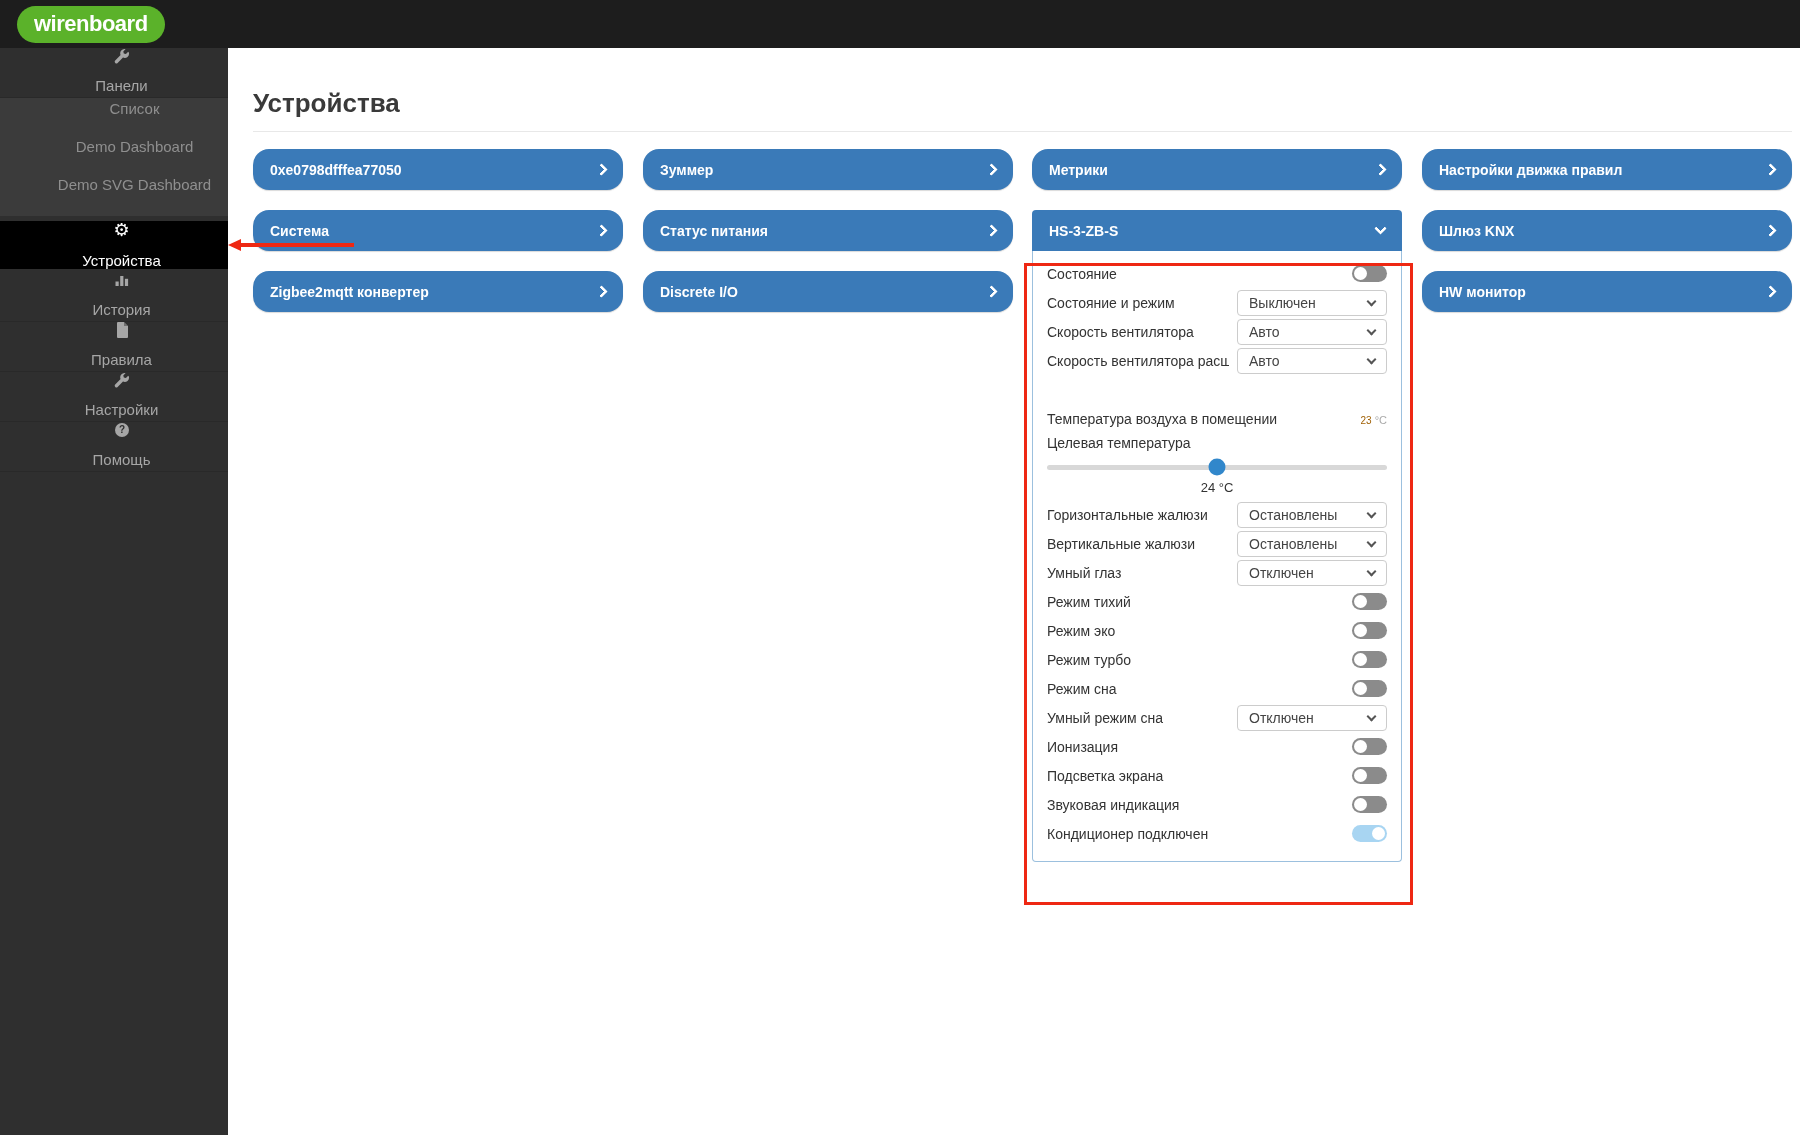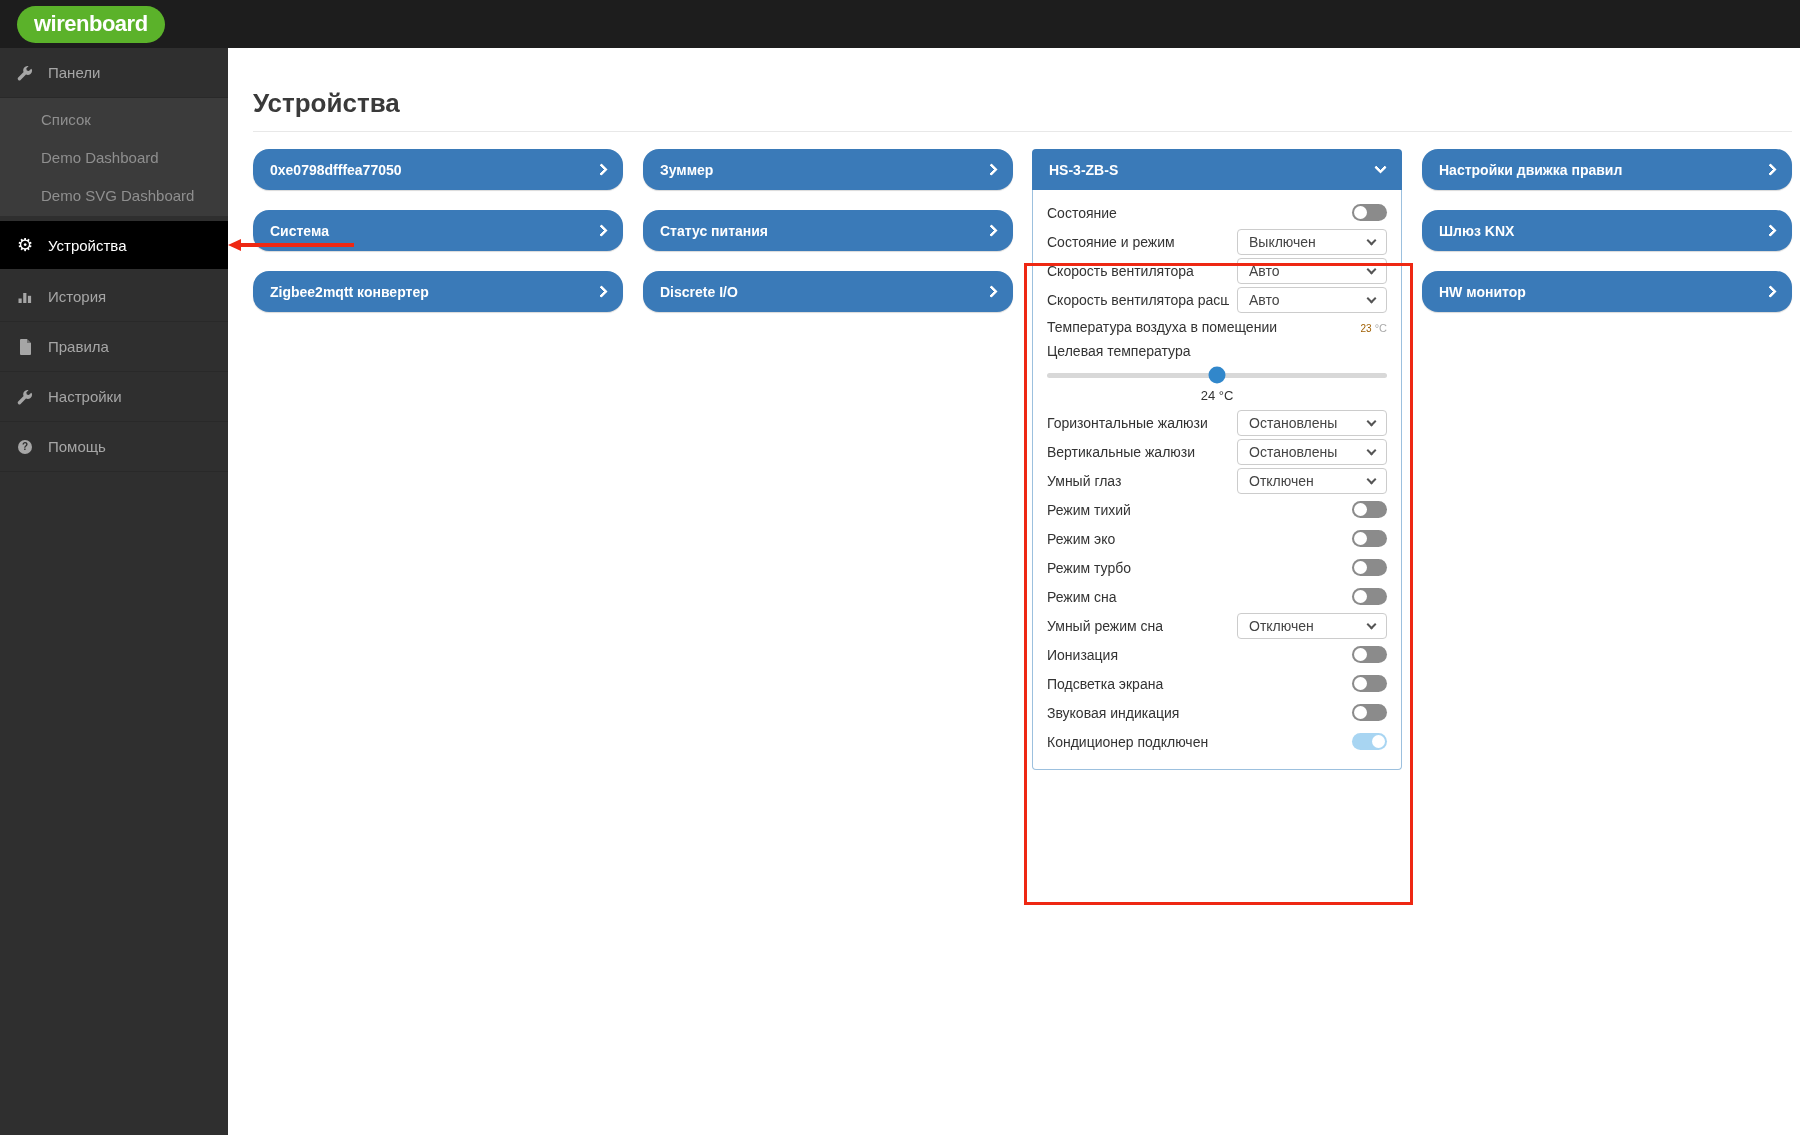--- a/index.html
+++ b/index.html
@@ -12,21 +12,21 @@
   body{font-family:"Liberation Sans","DejaVu Sans",sans-serif;background:#fff;position:relative;overflow:hidden;cursor:default;}
 
   
   .topbar{position:absolute;left:0;top:0;width:1800px;height:48px;background:var(--topbar-bg);z-index:3;}
   .logo{position:absolute;left:17px;top:6px;height:37px;padding:0 17px;background:var(--logo-green);
         border-radius:19px;color:#fff;font-weight:700;font-size:22px;line-height:36px;letter-spacing:-0.5px;cursor:pointer;}
 
   
   .sidebar{position:absolute;left:0;top:48px;width:228px;height:1087px;background:var(--sidebar-bg);z-index:2;}
   .side-item{height:50px;display:flex;align-items:center;gap:13px;padding-left:15px;
-             color:#a6a6a6;font-size:15px;cursor:pointer;border-bottom:1px solid rgba(0,0,0,0.12);}
+             color:#a6a6a6;font-size:15px;cursor:pointer;border-bottom:1px solid rgba(0,0,0,0.12);flex-direction:column;}
   .side-icon{width:20px;display:flex;justify-content:center;align-items:center;flex-shrink:0;color:inherit;}
   .side-sub{background:var(--sidebar-sub-bg);padding:2px 0;border-bottom:1px solid rgba(0,0,0,0.2);}
   .side-sub .side-item{height:38px;padding-left:41px;border-bottom:none;color:#8f8f8f;}
   .side-item.active{height:48px;margin-top:4px;margin-bottom:3px;background:var(--active-item-bg);color:#fff;border-bottom:none;}
   .gear-glyph{font-size:18px;line-height:1;}
 
   
   .page-title{position:absolute;left:253px;top:88px;font-size:26px;color:#3a3a3a;}
   .title-rule{position:absolute;left:253px;top:131px;width:1539px;border-top:1px solid #e8e8e8;}
 
@@ -39,21 +39,21 @@
   .chev-down{transform:rotate(135deg);margin-top:-4px;}
 
   
   .card{border-radius:4px;}
   .card-header{height:41px;background:var(--accent);border-radius:4px 4px 0 0;display:flex;align-items:center;
                justify-content:space-between;padding:0 17px;color:#fff;font-size:14px;font-weight:700;cursor:pointer;}
   .card-body{background:#fff;border:1px solid #9cc0de;border-top:none;border-radius:0 0 4px 4px;padding:8px 14px 13px;}
 
   .ctl-row{display:flex;align-items:center;height:29px;font-size:14px;color:#333;}
   .ctl-label{flex:1;white-space:nowrap;overflow:hidden;margin-right:8px;}
-  .row-value{height:26px;}
+  .row-value{height:26px;margin-top:31px;}
   .row-slim{height:22px;}
   .val{white-space:nowrap;}
   .val-num{font-size:10px;color:#a16207;}
   .val-unit{font-size:11px;color:#aaa;margin-left:3px;}
 
   .sel{width:150px;height:26px;border:1px solid #ccc;border-radius:4px;background:#fff;display:flex;align-items:center;
        justify-content:space-between;padding:0 11px;font-size:14px;color:#444;cursor:pointer;flex-shrink:0;}
   .sel-chev{width:7px;height:7px;border-right:2px solid #555;border-bottom:2px solid #555;transform:rotate(45deg);margin-top:-3px;}
 
   .toggle{width:35px;height:17px;border-radius:9px;background:var(--toggle-off);position:relative;cursor:pointer;flex-shrink:0;}
@@ -179,20 +179,24 @@
     <span>Статус питания</span>
     <span class="chev chev-right"></span>
   </div>
   <div class="dev-btn">
     <span>Discrete I/O</span>
     <span class="chev chev-right"></span>
   </div>
 </div>
 
 <div class="col" style="left:1032px">
+  <div class="dev-btn">
+    <span>Метрики</span>
+    <span class="chev chev-right"></span>
+  </div>
 
   <div class="card">
     <div class="card-header">
       <span>HS-3-ZB-S</span>
       <span class="chev chev-down"></span>
     </div>
     <div class="card-body">
 
       <div class="ctl-row">
         <span class="ctl-label">Состояние</span>

